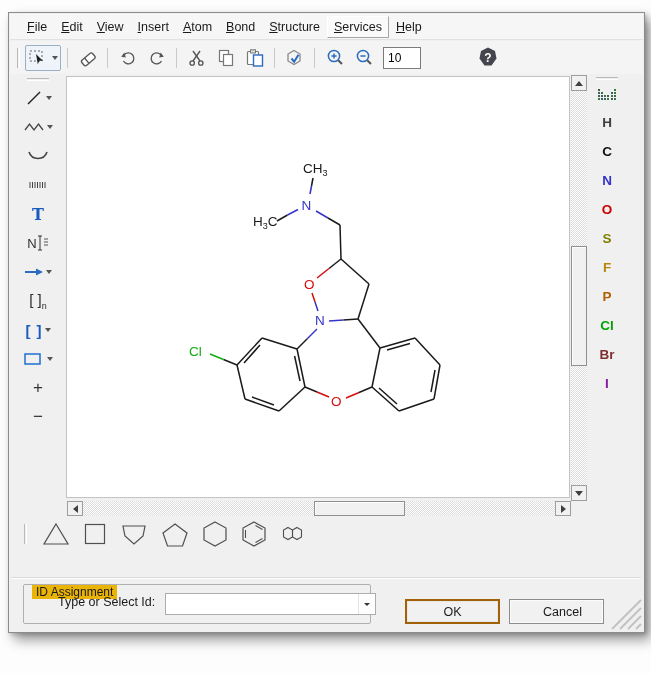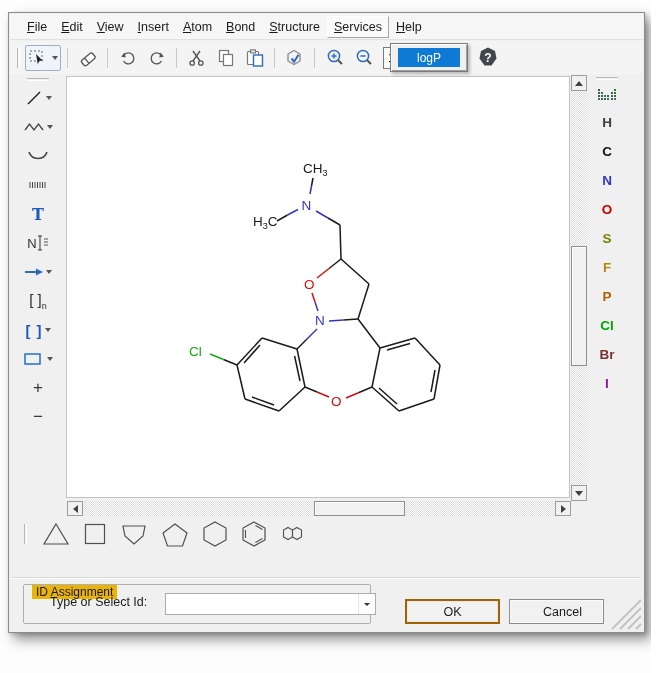--- a/index.html
+++ b/index.html
@@ -113,21 +113,21 @@
   
   .idgroup {
     position:absolute; left:14px; top:571px; width:348px; height:40px;
     border:1px solid #b0b0b0; border-radius:2px;
   }
   .idlegend {
     position:absolute; left:8px; top:-8px; background:#eab308; padding:0 4px;
     font-size:12px; color:#1a1a1a;margin-top:8px;
   }
   .idrow { position:absolute; left:0; top:10px; width:100%; display:flex; align-items:center; }
-  .idlabel { margin-left:26px; font-size:12.5px; color:#1a1a1a; }
+  .idlabel { margin-left:34px; font-size:12.5px; color:#1a1a1a; }
   .combo { position:absolute; left:141px; top:8px; width:211px; height:22px; background:#fff; border:1px solid #adadad; display:flex; }
   .combo-input { flex:1; border:none; outline:none; font-family:"Liberation Sans",sans-serif; font-size:12px; padding-left:4px; background:transparent; }
   .combo-arrow { width:17px; display:flex; align-items:center; justify-content:center; border-left:1px solid #e3e3e3; background:#fdfdfd; }
   
   .btn {
     position:absolute; width:95px; height:25px; background:#f1f1f1;
     border:1px solid #8c8c8c; font-family:"Liberation Sans",sans-serif; font-size:12.5px; color:#1a1a1a;
     box-shadow: inset 0 0 0 1px #fbfbfb;
   }
   .btn-ok { left:396px; top:586px; border:2px solid #a16207; box-shadow: inset 0 0 0 1px #e8e8e8; }
@@ -242,23 +242,20 @@
       <div class="tbtn">
         <svg width="20" height="20">
           <circle cx="9" cy="8" r="5.6" fill="none" stroke="#2b6bc0" stroke-width="1.5"></circle>
           <line x1="13.2" y1="12.2" x2="17" y2="16" stroke="#555" stroke-width="2"></line>
           <line x1="6.4" y1="8" x2="11.6" y2="8" stroke="#2b6bc0" stroke-width="1.5"></line>
         </svg>
       </div>
 
       <input class="zoom-field" value="10" style="">
 
-      <div class="logp-popup">
-        <div class="logp-inner">logP</div>
-      </div>
 
       <div class="help-btn">
         <svg width="22" height="22">
           <polygon points="11,1.5 18,5 19.5,12.5 14.5,19.5 7.5,19.5 2.5,12.5 4,5" fill="#45454d"></polygon>
           <text x="11" y="15.5" text-anchor="middle" font-size="12" font-weight="bold" fill="#fff" font-family="Liberation Sans, sans-serif">?</text>
         </svg>
       </div>
     </div>
 
     <div class="lefttools">

